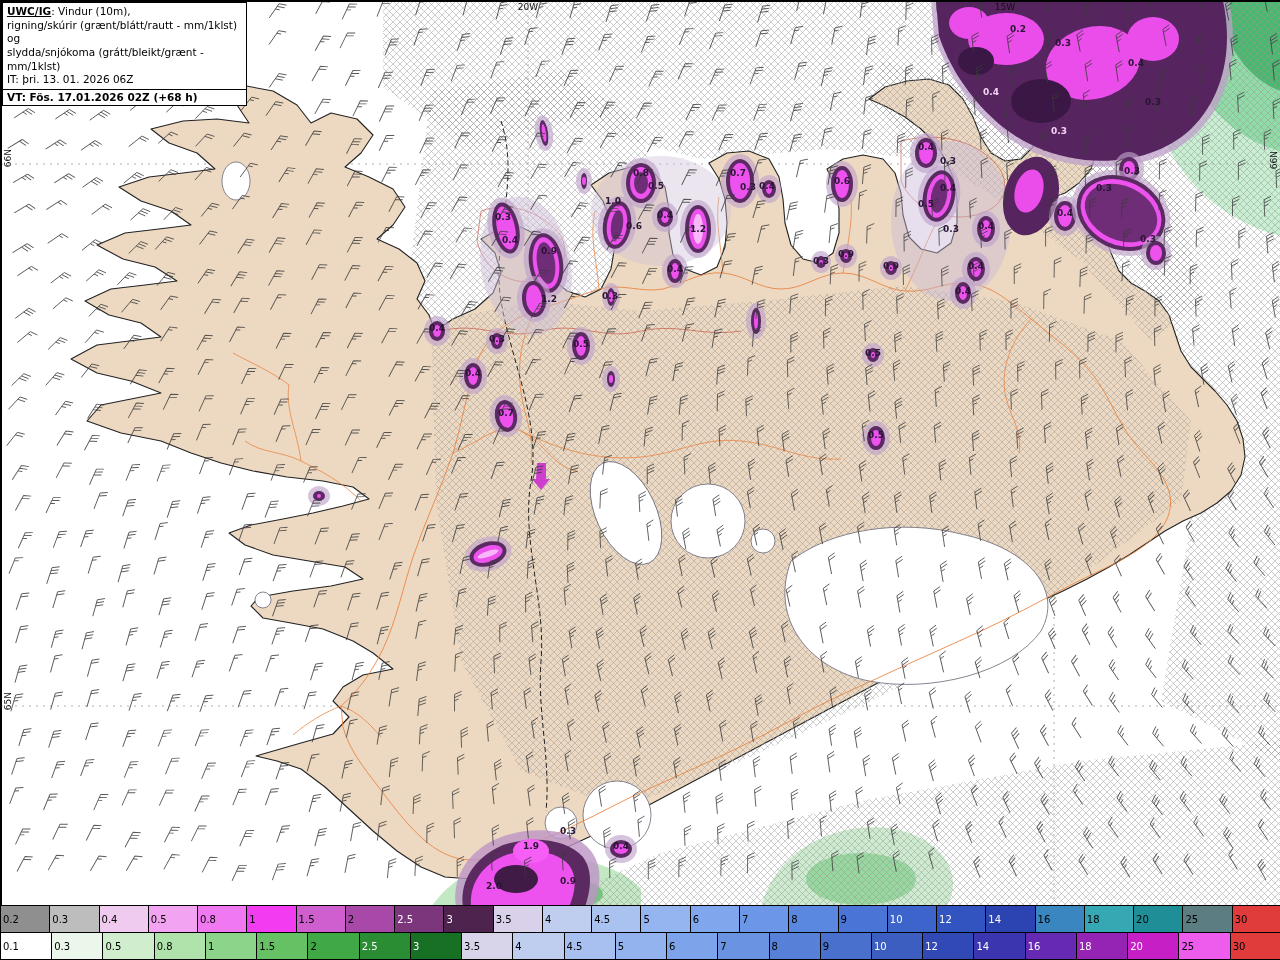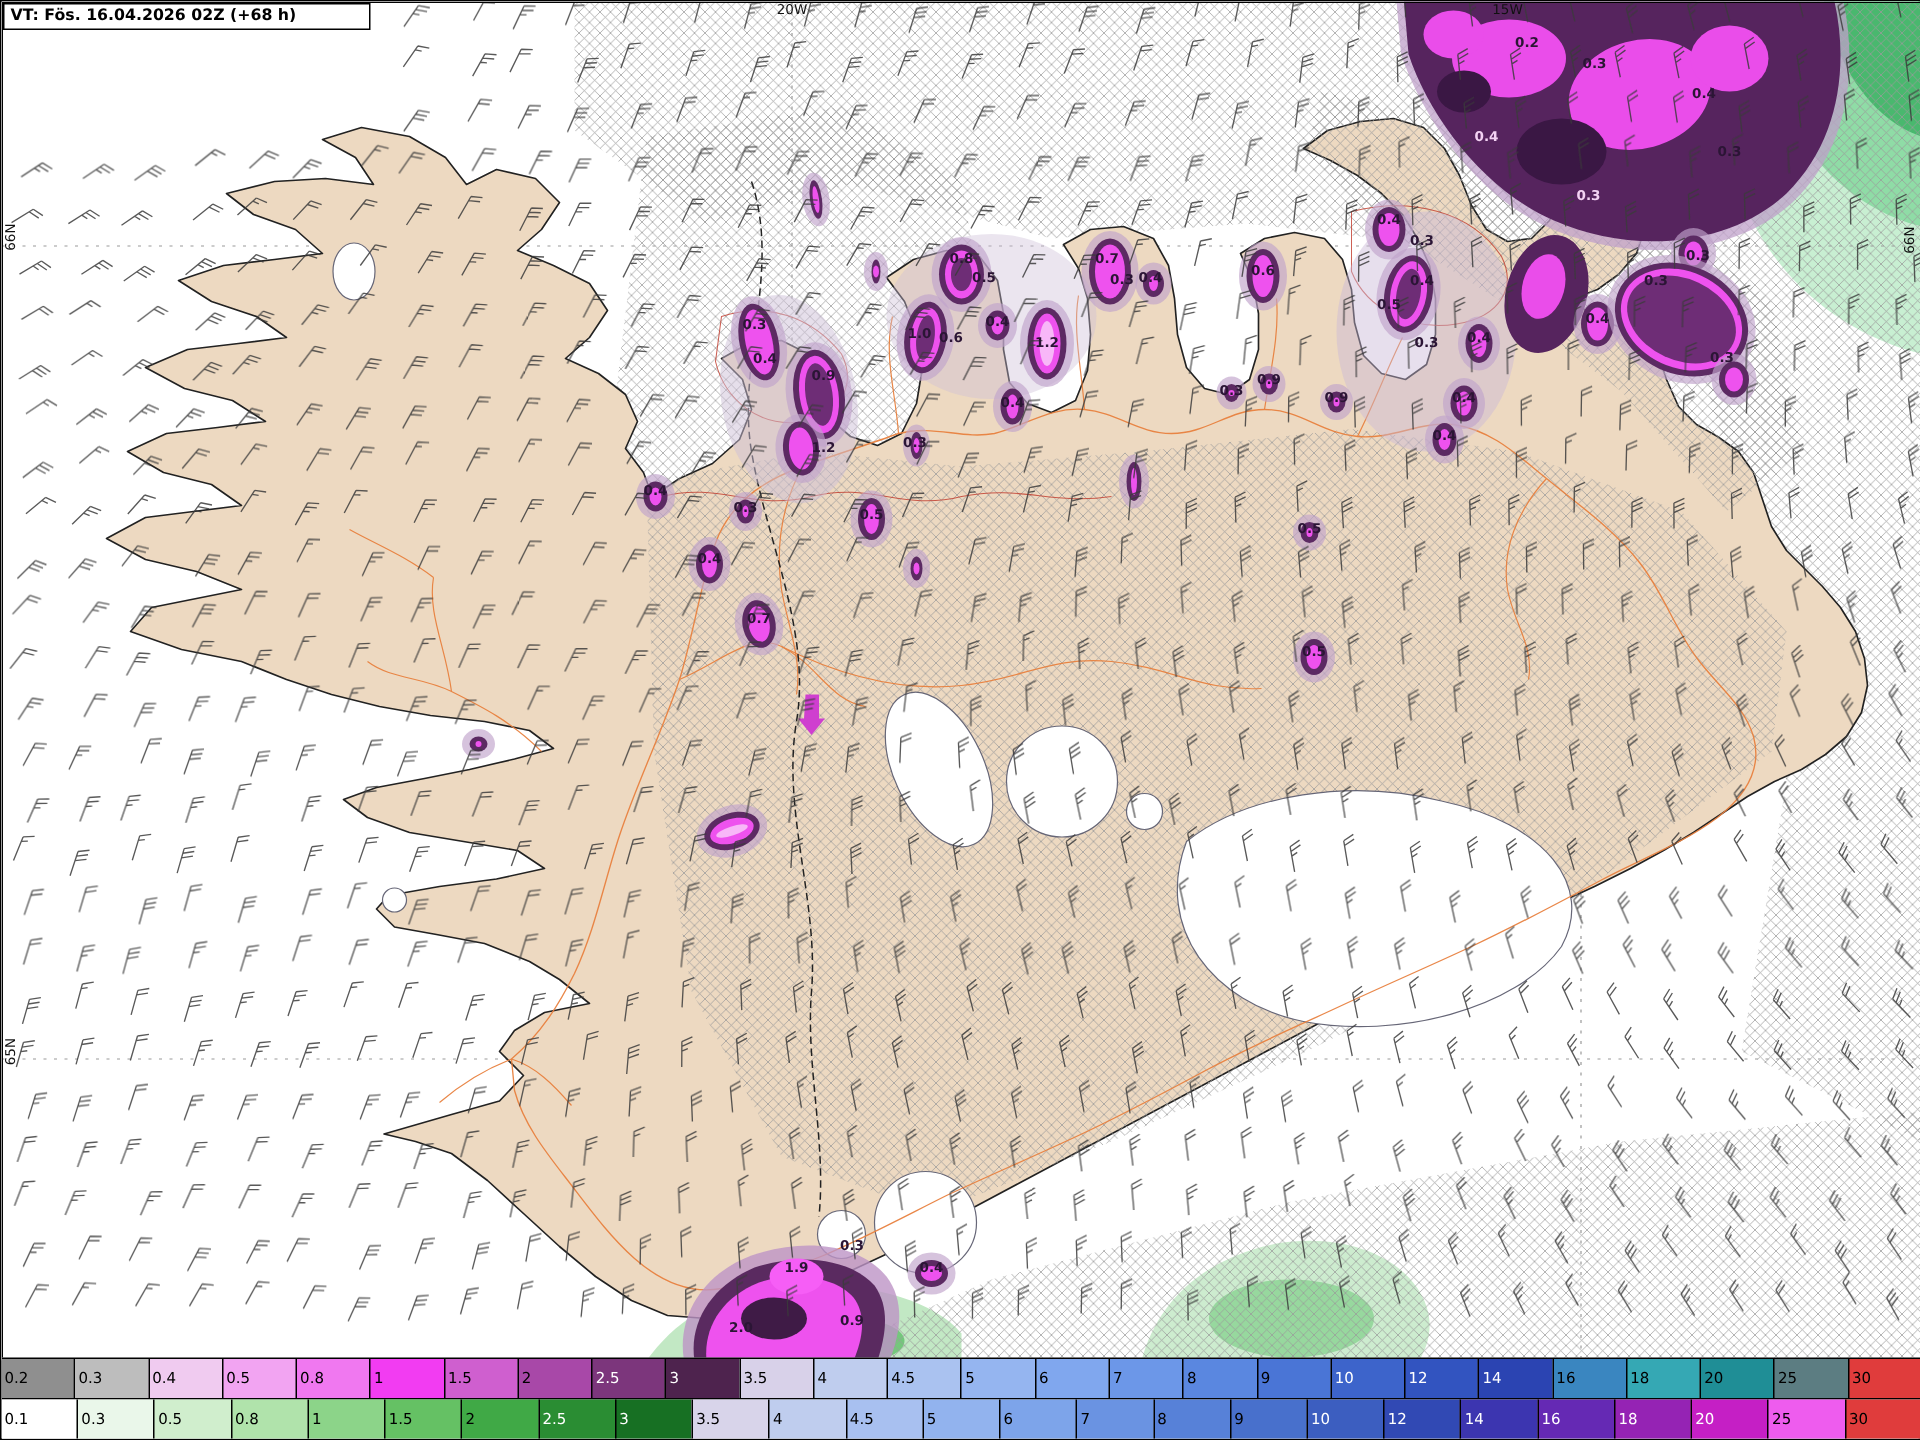--- a/index.html
+++ b/index.html
@@ -1180,21 +1180,27 @@
           <path d="M0,0L0,-17M0,-17L7,-20.2M0,-13.8L7,-17" transform="translate(1191.9 873.5) rotate(-32.0)"></path>
           <path d="M0,0L0,-17M0,-17L7,-20.2M0,-13.8L4,-15.600000000000001" transform="translate(1236.4 868.4) rotate(-31.2)"></path>
           <path d="M0,0L0,-17M0,-17L7,-20.2M0,-13.8L7,-17M0,-10.6L7,-13.8" transform="translate(1265.0 879.1) rotate(-29.0)"></path>
         </g>
 
       <rect x="0.5" y="0.5" width="1279" height="905" fill="none" stroke="#000" stroke-width="1"></rect>
     </svg>
   </div>
 
   <div class="title-box">
-    <div class="title-vt">VT: Fös. 16.04.2026 02Z (+68 h)</div>
+    <div class="title-main">
+      <div><span class="model">UWC/IG</span><span>: Vindur (10m),</span></div>
+      <div>rigning/skúrir (grænt/blátt/rautt - mm/1klst) og</div>
+      <div>slydda/snjókoma (grátt/bleikt/grænt - mm/1klst)</div>
+      <div>IT: þri. 13. 01. 2026 06Z</div>
+    </div>
+    <div class="title-vt">VT: Fös. 17.01.2026 02Z (+68 h)</div>
   </div>
 
   <div id="overlay-labels">
       <div class="precip-label" style="left: 1017px; top: 28px;">0.2</div>
       <div class="precip-label" style="left: 1062px; top: 42px;">0.3</div>
       <div class="precip-label" style="left: 1135px; top: 62px;">0.4</div>
       <div class="precip-label light" style="left: 990px; top: 91px;">0.4</div>
       <div class="precip-label" style="left: 1152px; top: 101px;">0.3</div>
       <div class="precip-label light" style="left: 1058px; top: 130px;">0.3</div>
       <div class="precip-label" style="left: 1131px; top: 170px;">0.3</div>
@@ -1208,21 +1214,21 @@
       <div class="precip-label" style="left: 950px; top: 228px;">0.3</div>
       <div class="precip-label" style="left: 985px; top: 225px;">0.4</div>
       <div class="precip-label" style="left: 975px; top: 265px;">0.4</div>
       <div class="precip-label" style="left: 962px; top: 290px;">0.4</div>
       <div class="precip-label" style="left: 640px; top: 172px;">0.8</div>
       <div class="precip-label" style="left: 655px; top: 185px;">0.5</div>
       <div class="precip-label" style="left: 737px; top: 172px;">0.7</div>
       <div class="precip-label" style="left: 747px; top: 186px;">0.3</div>
       <div class="precip-label" style="left: 766px; top: 185px;">0.4</div>
       <div class="precip-label" style="left: 841px; top: 180px;">0.6</div>
-      <div class="precip-label" style="left: 612px; top: 222px;">1.0</div>
+      <div class="precip-label" style="left: 612px; top: 200px;">1.0</div>
       <div class="precip-label" style="left: 633px; top: 225px;">0.6</div>
       <div class="precip-label" style="left: 664px; top: 214px;">0.4</div>
       <div class="precip-label" style="left: 697px; top: 228px;">1.2</div>
       <div class="precip-label" style="left: 674px; top: 268px;">0.4</div>
       <div class="precip-label" style="left: 502px; top: 216px;">0.3</div>
       <div class="precip-label" style="left: 509px; top: 239px;">0.4</div>
       <div class="precip-label" style="left: 548px; top: 250px;">0.9</div>
       <div class="precip-label" style="left: 548px; top: 298px;">1.2</div>
       <div class="precip-label" style="left: 609px; top: 295px;">0.3</div>
       <div class="precip-label" style="left: 580px; top: 343px;">0.5</div>

